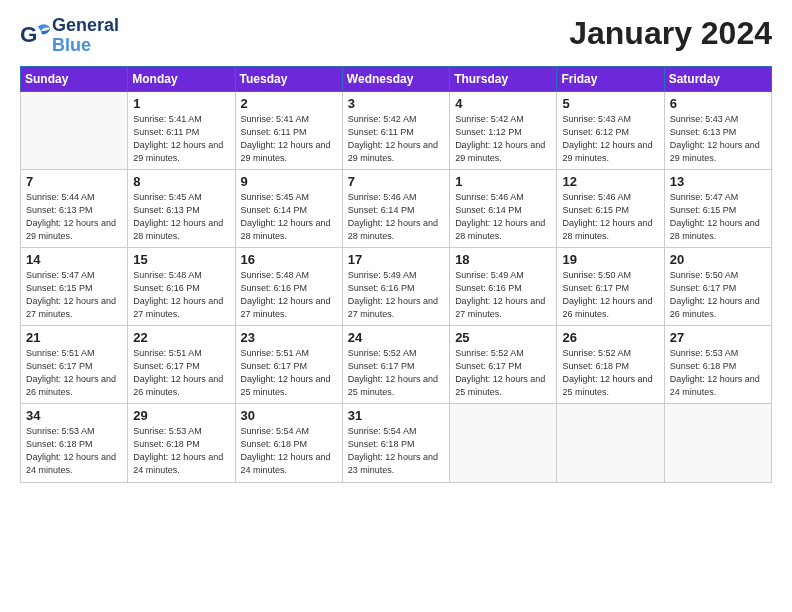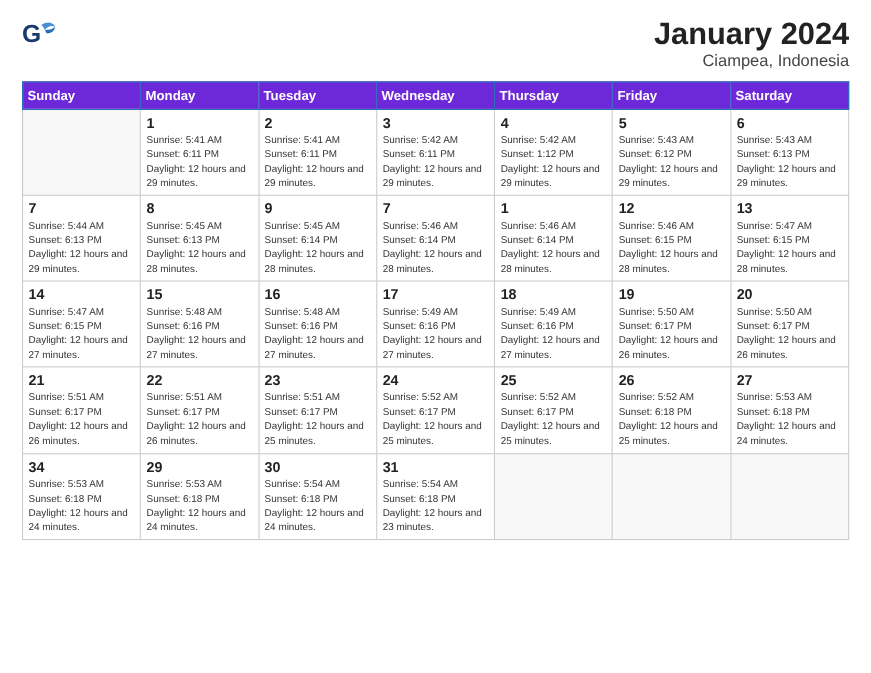--- a/index.html
+++ b/index.html
@@ -24,21 +24,21 @@
     }
     .logo {
       display: flex;
       flex-direction: column;
       align-items: flex-start;
     }
     .title-block {
       text-align: right;
     }
     .month-title {
-      font-size: 28px;
+      font-size: 32px;
       font-weight: bold;
       color: #222;
       line-height: 1.1;
     }
     .location {
       font-size: 15px;
       color: #444;
     }
     .calendar-table {
       width: 100%;
@@ -94,25 +94,28 @@
   <div class="header">
     <div class="logo">
       <div class="logo-wrap">
         <svg class="logo-bird-svg" viewBox="0 0 40 40">
 
           <text x="0" y="28" font-size="28" font-family="Arial" font-weight="bold" fill="#1a3a6b">G</text>
 
           <path d="M22 8 Q32 2 38 10 Q30 8 26 14 Q24 10 22 8Z" fill="#4a90d9"></path>
           <path d="M26 14 Q34 14 38 10 Q36 18 28 18Z" fill="#2a6ebb"></path>
         </svg>
+        <div>
+          <div style="font-size:18px;font-weight:bold;color:#1a3a6b;line-height:1.1;">General</div>
+          <div style="font-size:18px;font-weight:bold;color:#4a90d9;line-height:1.1;">Blue</div>
+        </div>
       </div>
     </div>
     <div class="title-block">
       <div class="month-title">January 2024</div>
-      <div class="location">Ciampea, Indonesia</div>
     </div>
   </div>
 
   <table class="calendar-table">
     <thead>
       <tr>
         <th>Sunday</th>
         <th>Monday</th>
         <th>Tuesday</th>
         <th>Wednesday</th>

